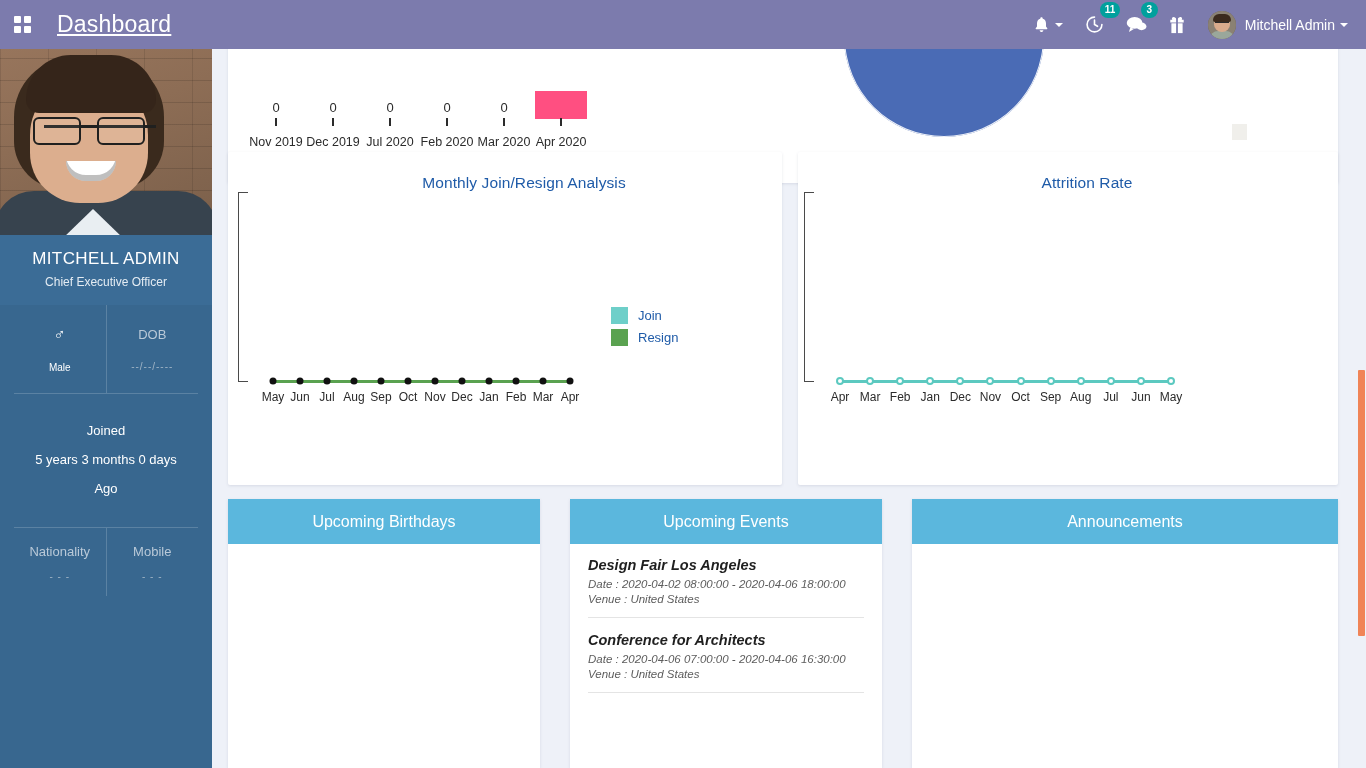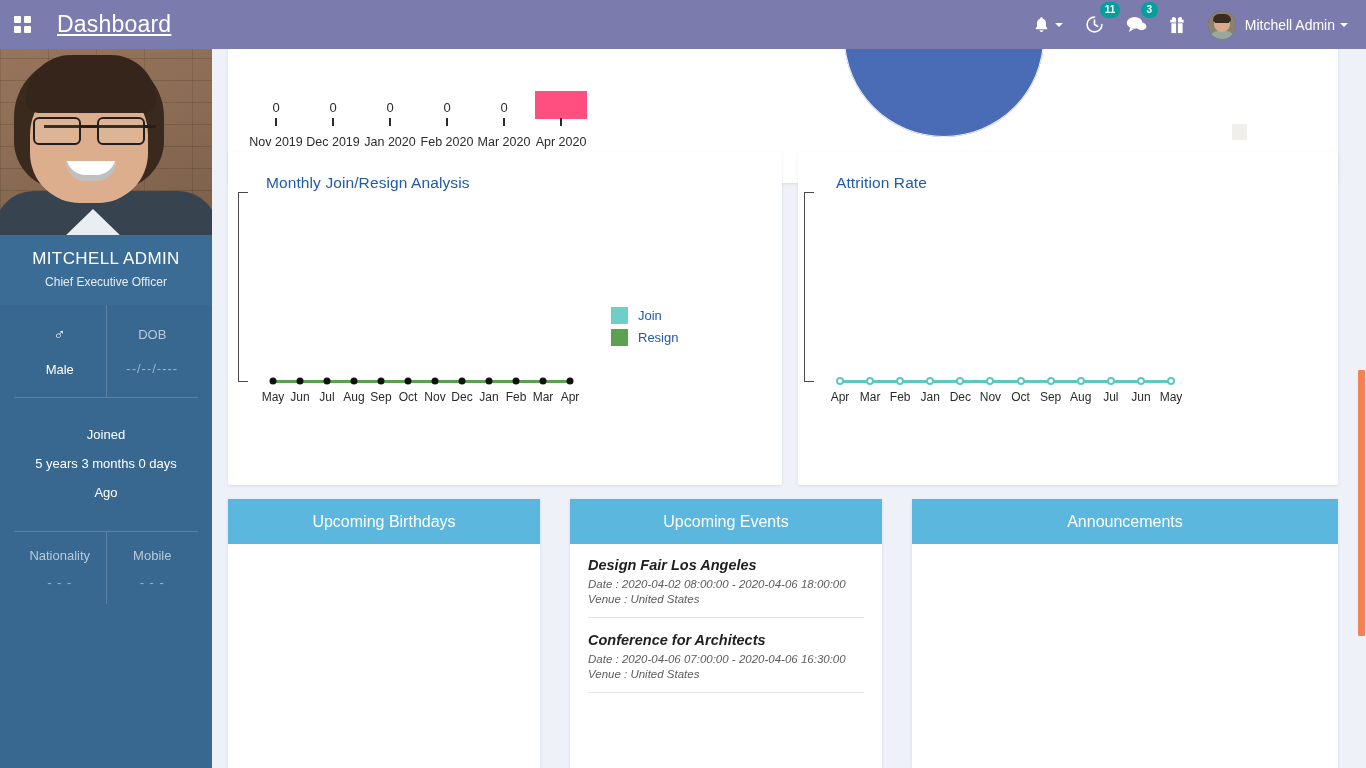--- a/index.html
+++ b/index.html
@@ -123,21 +123,21 @@
   .sb-block { padding: 0 14px; }
   .sb-row {
     display: flex; border-bottom: 1px solid rgba(255,255,255,.18);
   }
   .sb-cell {
     flex: 1; text-align: center; padding: 22px 4px 20px;
     color: #ffffff;
   }
   .sb-cell + .sb-cell { border-left: 1px solid rgba(255,255,255,.18); }
   .sb-cell-label { color: #b9c9d8; font-size: 13px; }
-  .sb-cell-val { color: #ffffff; font-size: 13px; margin-top: 19px; }
+  .sb-cell-val { color: #ffffff; font-size: 10px; margin-top: 19px; }
   .sb-cell-val.dim { color:#9fb3c5; letter-spacing:1px; }
   .gender-icon { font-size: 16px; color:#ffffff; line-height:1; }
 
   .sb-joined {
     text-align:center; color:#ffffff; padding: 22px 6px 24px;
     border-bottom: 1px solid rgba(255,255,255,.18);
     line-height: 29px; font-size: 13px;
   }
   .sb-row2 .sb-cell { padding: 16px 4px 14px; }
   .sb-row2 { border-bottom: none; }
@@ -186,21 +186,21 @@
       #1e9cc8 300deg 352deg,
       #4a6bb5 354deg 360deg);
     box-shadow: 0 0 0 1px rgba(255,255,255,.9) inset;
   }
   .legend-sq {
     position: absolute; right: 91px; bottom: 43px;
     width: 15px; height: 16px; background: #f0efeb;
   }
 
   
-  .chart-row { position: absolute; left: 0; top: 103px; width: 1108px; height: 333px; }
+  .chart-row { position: absolute; left: 0; top: 103px; width: 1108px; height: 333px; text-align: center; }
   .chart-card { position: absolute; top: 0; height: 333px; }
   .chart-card.left  { left: 16px;  width: 554px; }
   .chart-card.right { left: 586px; width: 540px; }
   .chart-title {
     color: #1f5ba8; font-size: 15.5px; font-weight: 400;
     padding: 22px 0 0 38px; letter-spacing: .1px;
   }
   .plot { position: relative; width: 100%; height: 245px; }
   .yaxis {
     position: absolute; width: 10px;
@@ -382,21 +382,21 @@
             <div class="bar-lbl">Nov 2019</div>
           </div>
           <div class="bar-col" style="left: 57px;">
             <div class="bar-val">0</div>
             <div class="bar-tick"></div>
             <div class="bar-lbl">Dec 2019</div>
           </div>
           <div class="bar-col" style="left: 114px;">
             <div class="bar-val">0</div>
             <div class="bar-tick"></div>
-            <div class="bar-lbl">Jan 2020</div>
+            <div class="bar-lbl">Jul 2020</div>
           </div>
           <div class="bar-col" style="left: 171px;">
             <div class="bar-val">0</div>
             <div class="bar-tick"></div>
             <div class="bar-lbl">Feb 2020</div>
           </div>
           <div class="bar-col" style="left: 228px;">
             <div class="bar-val">0</div>
             <div class="bar-tick"></div>
             <div class="bar-lbl">Mar 2020</div>

